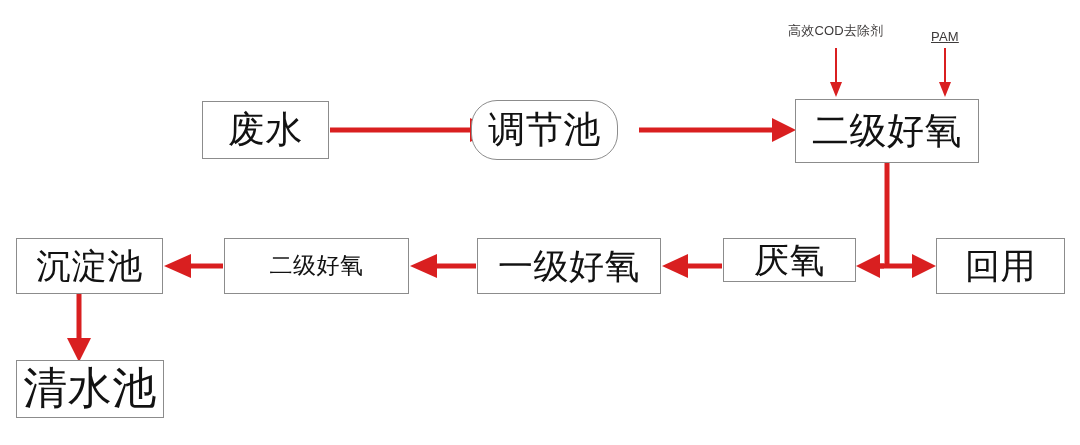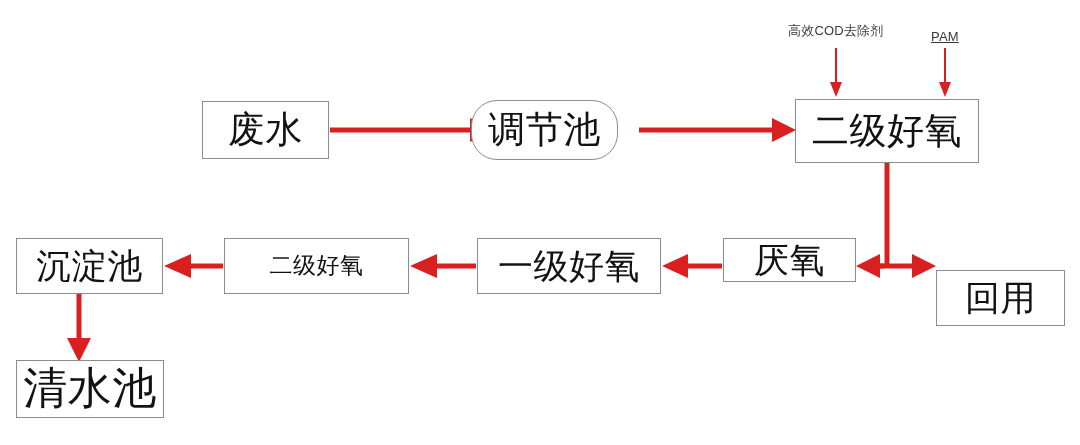--- a/index.html
+++ b/index.html
@@ -134,21 +134,21 @@
   </div>
 
   <div class="node" style="left:477px; top:238px; width:184px; height:56px; font-size:35px;">
     <span class="node-label">一级好氧</span>
   </div>
 
   <div class="node" style="left:723px; top:238px; width:133px; height:44px; font-size:35px;">
     <span class="node-label">厌氧</span>
   </div>
 
-  <div class="node" style="left:936px; top:238px; width:129px; height:56px; font-size:35px;margin-top:32px;">
+  <div class="node" style="left:936px; top:238px; width:129px; height:56px; font-size:35px;">
     <span class="node-label">回用</span>
   </div>
 
   <div class="node" style="left:16px; top:360px; width:148px; height:58px; font-size:44px;">
     <span class="node-label">清水池</span>
   </div>
 
   <div class="dose-label" style="left:788px; top:24px;">高效COD去除剂</div>
 
   <div class="dose-label" style="left:931px; top:30px;text-decoration:underline;">PAM</div>

